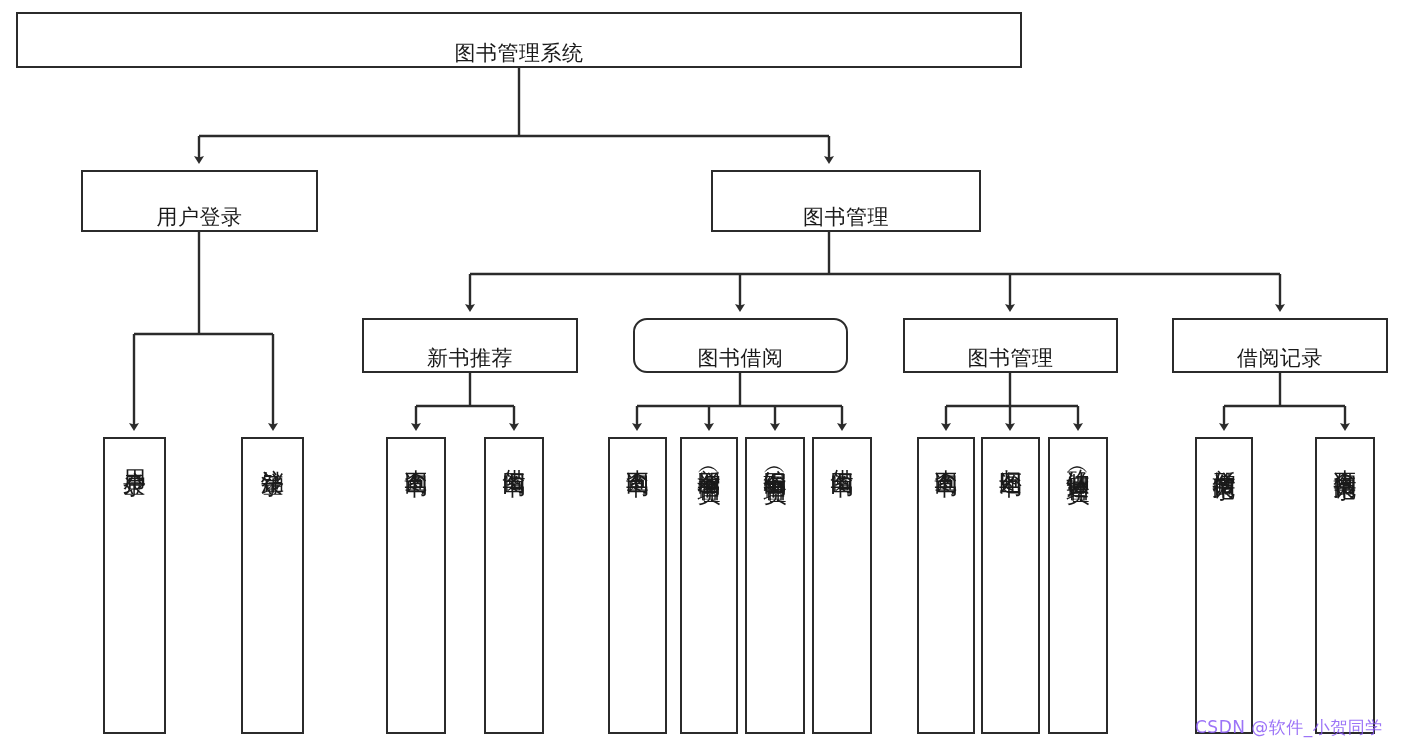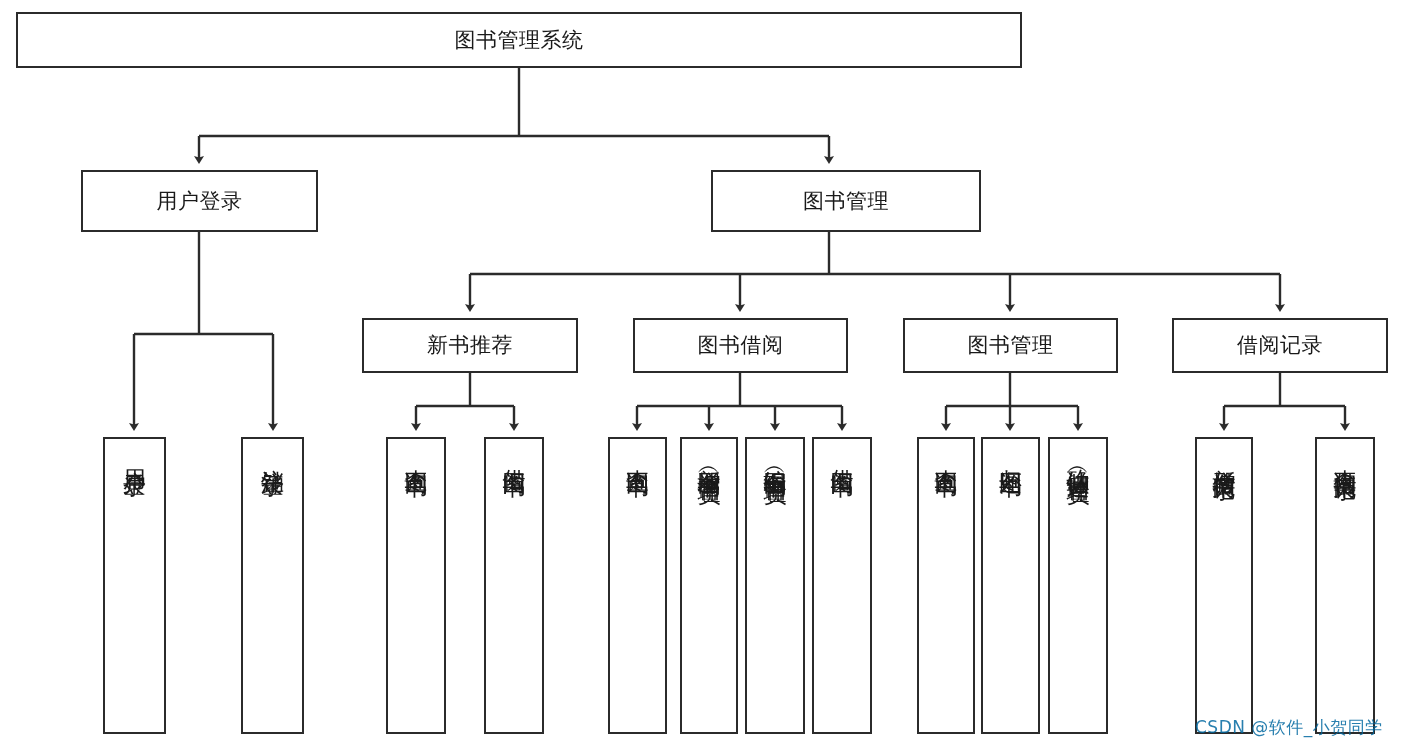--- a/index.html
+++ b/index.html
@@ -24,21 +24,21 @@
     width: 1405px;
     height: 747px;
     pointer-events: none;
   }
   .node {
     position: absolute;
     box-sizing: border-box;
     border: 2px solid #2b2b2b;
     background: #ffffff;
     display: flex;
-    align-items: center;
+    align-items: flex-end;
     justify-content: center;
     color: #1a1a1a;
   }
   .node .label {
     display: block;
     text-align: center;
     line-height: 1.18;
     letter-spacing: 0.5px;
   }
   .node.horiz .label {
@@ -57,21 +57,21 @@
     writing-mode: vertical-rl;
     text-orientation: upright;
     font-size: 23px;
     line-height: 1.0;
     letter-spacing: 2px;
     white-space: nowrap;
   }
   .watermark {
     position: absolute;
     font-size: 17px;
-    color: #0369a1;
+    color: #8b5cf6;
     white-space: nowrap;
     letter-spacing: 0.5px;
     opacity: 0.85;
   }
 </style>
 </head>
 <body>
 
 <div id="canvas">
 
@@ -135,21 +135,21 @@
   <div class="node horiz" style="left:81px; top:170px; width:237px; height:62px;">
     <span class="label">用户登录</span>
   </div>
   <div class="node horiz" style="left:711px; top:170px; width:270px; height:62px;">
     <span class="label">图书管理</span>
   </div>
 
   <div class="node horiz" style="left:362px; top:318px; width:216px; height:55px;">
     <span class="label">新书推荐</span>
   </div>
-  <div class="node horiz" style="left:633px; top:318px; width:215px; height:55px;">
+  <div class="node horiz" style="left:633px; top:318px; width:215px; height:55px;border-radius:14px;">
     <span class="label">图书借阅</span>
   </div>
   <div class="node horiz" style="left:903px; top:318px; width:215px; height:55px;">
     <span class="label">图书管理</span>
   </div>
   <div class="node horiz" style="left:1172px; top:318px; width:216px; height:55px;">
     <span class="label">借阅记录</span>
   </div>
 
   <div class="node vert" style="left:103px; top:437px; width:63px; height:297px;">

